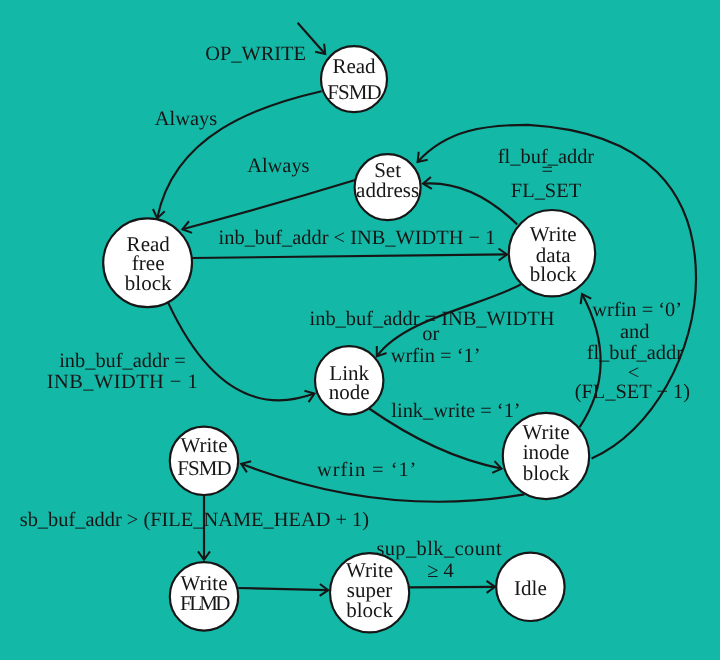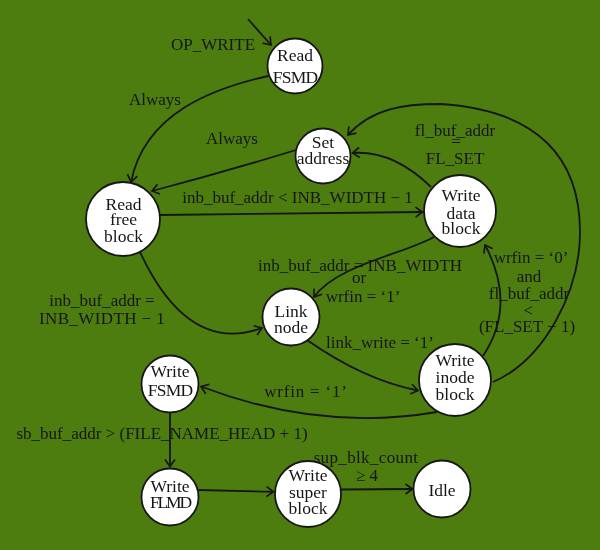--- a/index.html
+++ b/index.html
@@ -1,16 +1,16 @@
 <!DOCTYPE html>
 <html><head>
 <meta charset="utf-8">
 <style>
   html,body{margin:0;padding:0;background:#ffffff;}
-  #wrap{width:600px;height:550px;position:relative;background:#4d7c0f;}
+  #wrap{width:600px;height:550px;position:relative;background:#14b8a6;}
   svg{display:block;}
   text{font-family:"Liberation Serif", serif; fill:#161616;}
 </style>
 </head>
 <body>
 <div id="wrap">
 <svg width="600" height="550" viewBox="0 0 600 550">
   <defs>
     <marker id="arr" viewBox="0 0 16 16" markerWidth="16" markerHeight="16" refX="8" refY="8" orient="auto" markerUnits="userSpaceOnUse">
       <path d="M1,3 L8,8 L1,13" fill="none" stroke="#161616" stroke-width="1.7"></path>

